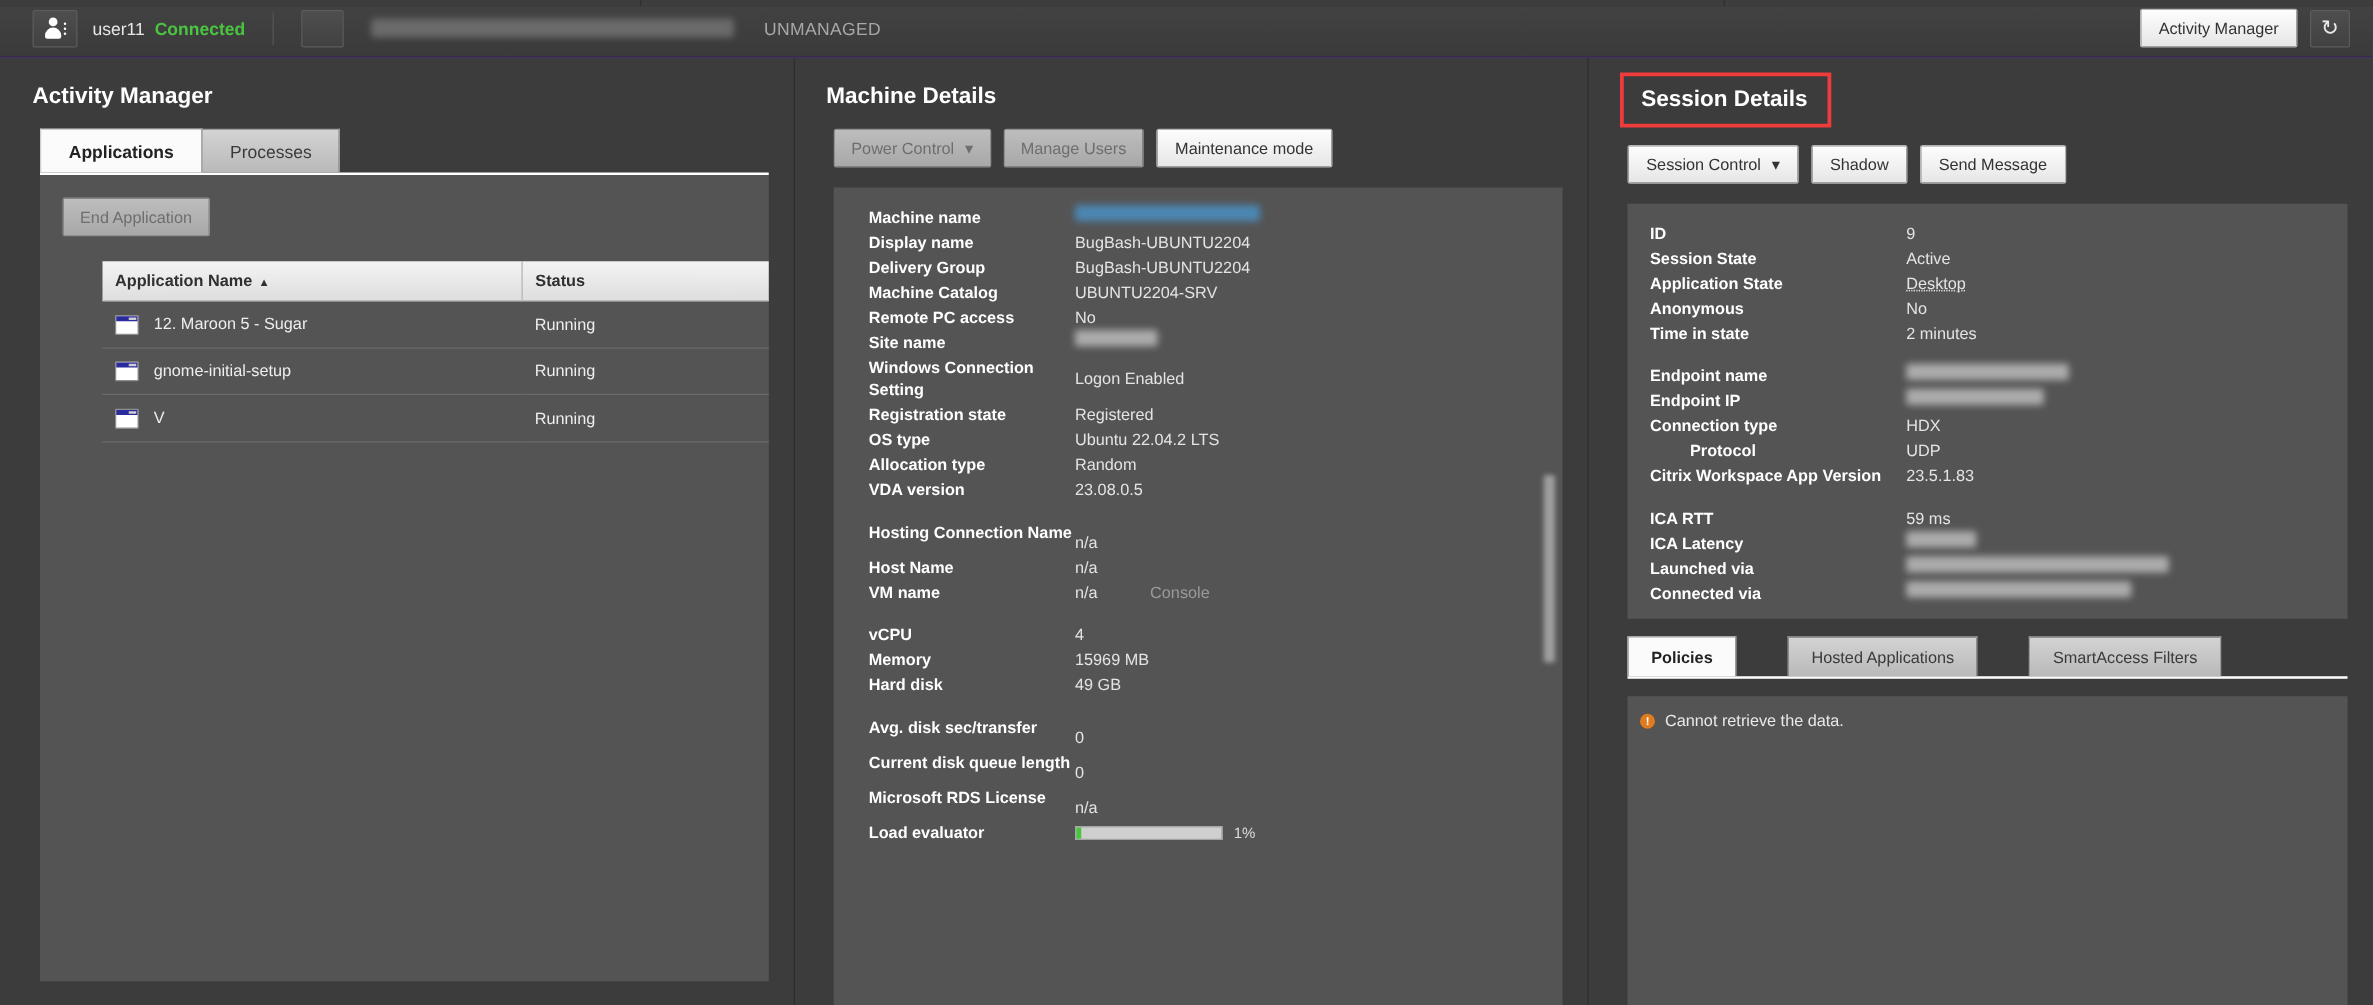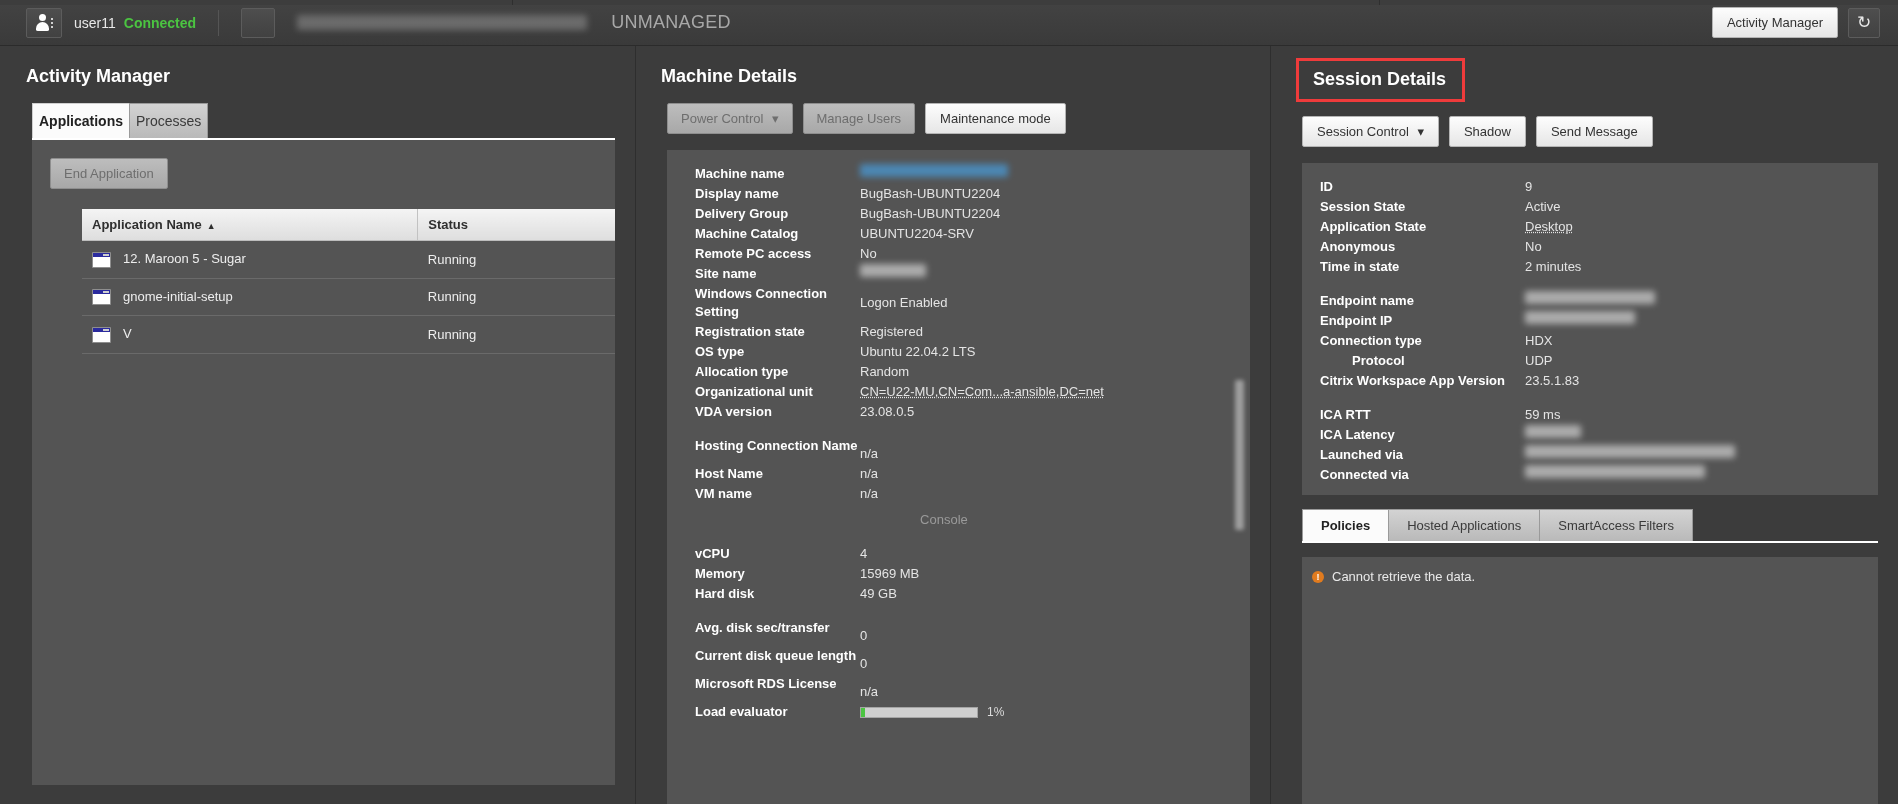--- a/index.html
+++ b/index.html
@@ -55,21 +55,21 @@
   .monitor-glyph { width:18px; height:15px; position:relative; }
   .monitor-glyph .scr { width:18px; height:12px; background:#fff; border-radius:2px; }
   .monitor-glyph .stand { width:8px; height:3px; background:#fff; margin:0 auto; }
 
   .redacted {
     background: #8f8f8f; border-radius: 2px;
     filter: blur(3px); opacity: .55;
   }
   .redact-title { margin-left:22px; width:290px; height:15px; }
 
-  .unmanaged { margin-left: 24px; color:#a8a8a8; font-size:18px; letter-spacing:.3px;text-align:right; }
+  .unmanaged { margin-left: 24px; color:#a8a8a8; font-size:14px; letter-spacing:.3px;text-align:right; }
 
   .topbar-right { margin-left:auto; display:flex; align-items:center; gap:10px; margin-right:18px; }
   .btn-light {
     background: linear-gradient(#fdfdfd,#e6e6e6);
     border: 1px solid #b4b4b4; border-radius: 2px;
     color:#333; font-size: 13px; padding: 7px 14px; cursor: pointer;
   }
   .refresh-btn {
     width:32px; height:30px; background: linear-gradient(#4e4e4e,#414141);
     border:1px solid #5c5c5c; border-radius:2px; color:#e9e9e9;
@@ -90,21 +90,21 @@
     color:#fff; font-size:18px; font-weight:bold; padding: 20px 0 0 26px;
   }
   .panel-title.boxed {
     display:inline-block; border: 3px solid #ef3b3b; padding: 8px 16px 9px 14px;
     margin: 12px 0 0 26px;
   }
 
   
   .tabs { display:flex; margin-top:16px; margin-left:32px; }
   .tab {
-    font-size:14px; padding: 9px 6px; border:1px solid #9a9a9a;
+    font-size:14px; padding: 9px 22px; border:1px solid #9a9a9a;
     background: linear-gradient(#d3d3d3,#b9b9b9); color:#3a3a3a; cursor:pointer;
     border-bottom: none; position:relative;
   }
   .tab.active {
     background: #fbfbfb; color:#222; font-weight:bold; border-color:#cfcfcf;
   }
   .tab + .tab { margin-left:-1px; }
   .tab-underline { height:2px; background:#fff; margin-left:32px; margin-right:20px; }
 
   
@@ -154,32 +154,32 @@
   .dval { color:#e4e4e4; font-size:13px; padding: 1px 0; position:relative; }
   .dval.link { text-decoration: underline; text-decoration-style: dotted; }
   .dval.blue-redact { width:148px; height:13px; background:#4a90c4; filter:blur(3px); opacity:.85; border-radius:2px; }
   .dval.grey-redact { width:66px; height:13px; background:#c9c9c9; filter:blur(3px); opacity:.75; border-radius:2px; }
   .dval.grey-redact.w110 { width:110px; }
   .dval.grey-redact.w130 { width:130px; }
   .dval.grey-redact.w56 { width:56px; }
   .dval.grey-redact.w210 { width:210px; }
   .dval.grey-redact.w180 { width:180px; }
   .dspace { height:14px; }
-  .muted { color:#9a9a9a; margin-left:42px;margin-top:26px; }
+  .muted { color:#9a9a9a; margin-left:42px; }
 
   .loadbar-wrap { display:flex; align-items:center; gap:9px; }
   .loadbar { width:118px; height:11px; background:#cfcfcf; border:1px solid #a5a5a5; position:relative; }
   .loadbar i { position:absolute; left:0; top:0; bottom:0; width:4px; background:#4bc441; }
   .loadpct { color:#dcdcdc; font-size:12px; }
 
   
   .sd-btns { display:flex; gap:10px; margin: 14px 0 0 32px; }
 
   
-  .sub-tabs { display:flex; margin: 14px 0 0 32px; }
+  .sub-tabs { display:flex; margin: 14px 0 0 32px; gap: 42px; }
   .sub-tab {
     font-size:13px; padding: 8px 18px; border:1px solid #9a9a9a; border-bottom:none;
     background: linear-gradient(#d3d3d3,#b9b9b9); color:#3a3a3a; cursor:pointer;
   }
   .sub-tab.active { background:#fbfbfb; font-weight:600; color:#222; }
   .sub-tab + .sub-tab { margin-left:-1px; }
   .sub-underline { height:2px; background:#fff; margin: 0 20px 0 32px; }
   .err-row { display:flex; align-items:center; gap:8px; margin: 14px 0 0 34px; }
   .err-dot {
     width:12px; height:12px; border-radius:50%; background:#e07b1f;
@@ -336,24 +336,20 @@
         </div>
         <div class="drow">
           <div class="dlabel">OS type</div>
           <div class="dval">Ubuntu 22.04.2 LTS</div>
         </div>
         <div class="drow">
           <div class="dlabel">Allocation type</div>
           <div class="dval">Random</div>
         </div>
         <div class="drow">
-          <div class="dlabel">Organizational unit</div>
-          <div class="dval link">CN=U22-MU,CN=Com...a-ansible,DC=net</div>
-        </div>
-        <div class="drow">
           <div class="dlabel">VDA version</div>
           <div class="dval">23.08.0.5</div>
         </div>
 
         <div class="dspace"></div>
 
         <div class="drow">
           <div class="dlabel">Hosting Connection Name</div>
           <div class="dval" style="padding-top:9px;">n/a</div>
         </div>

